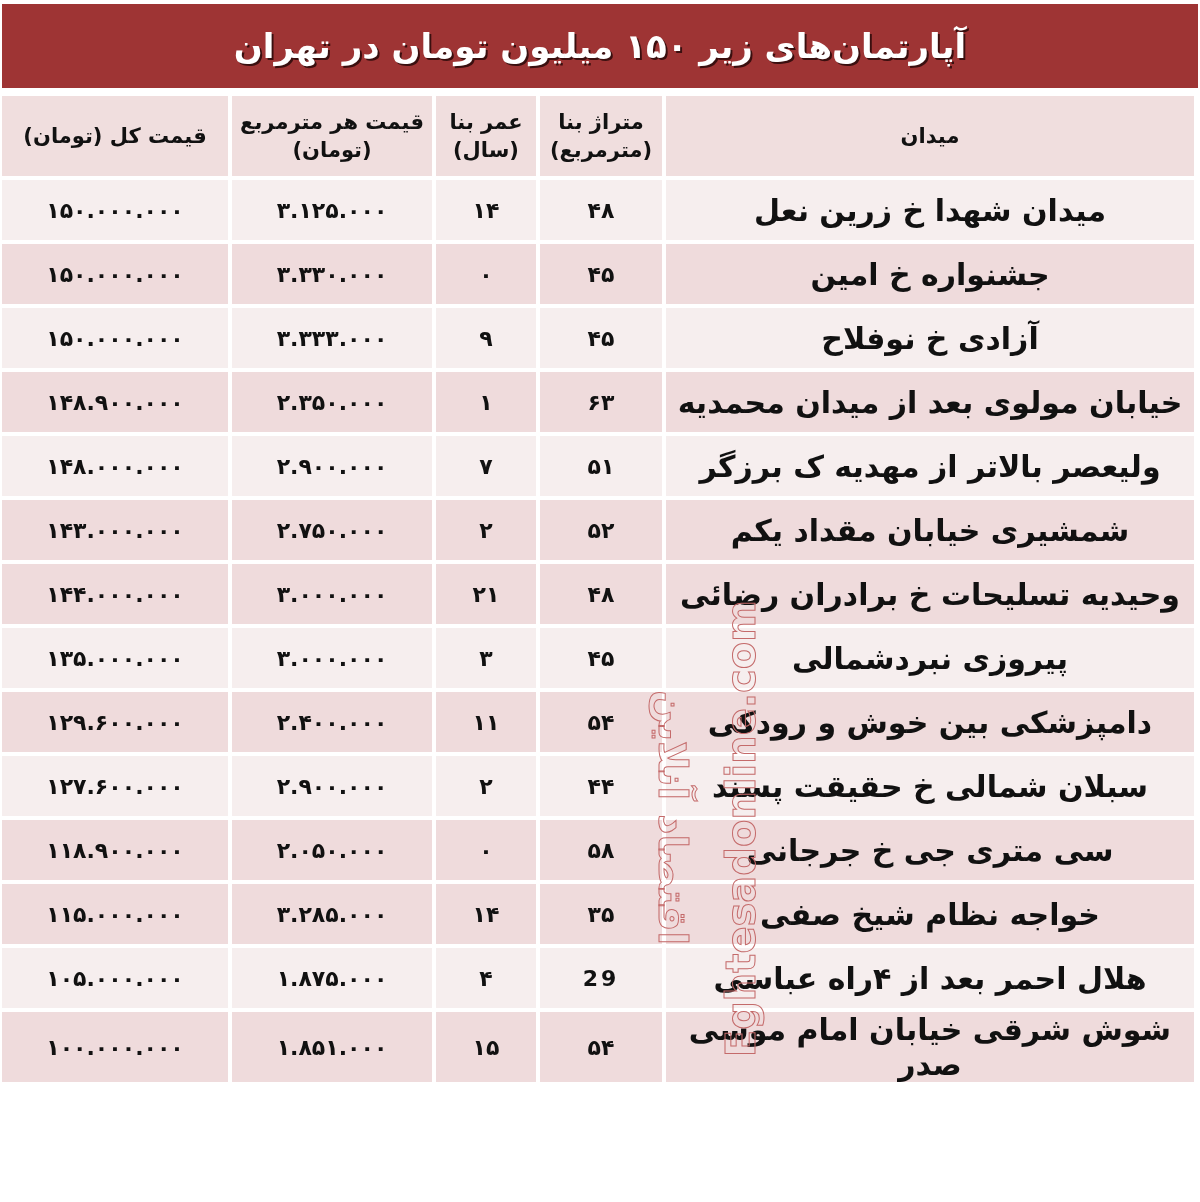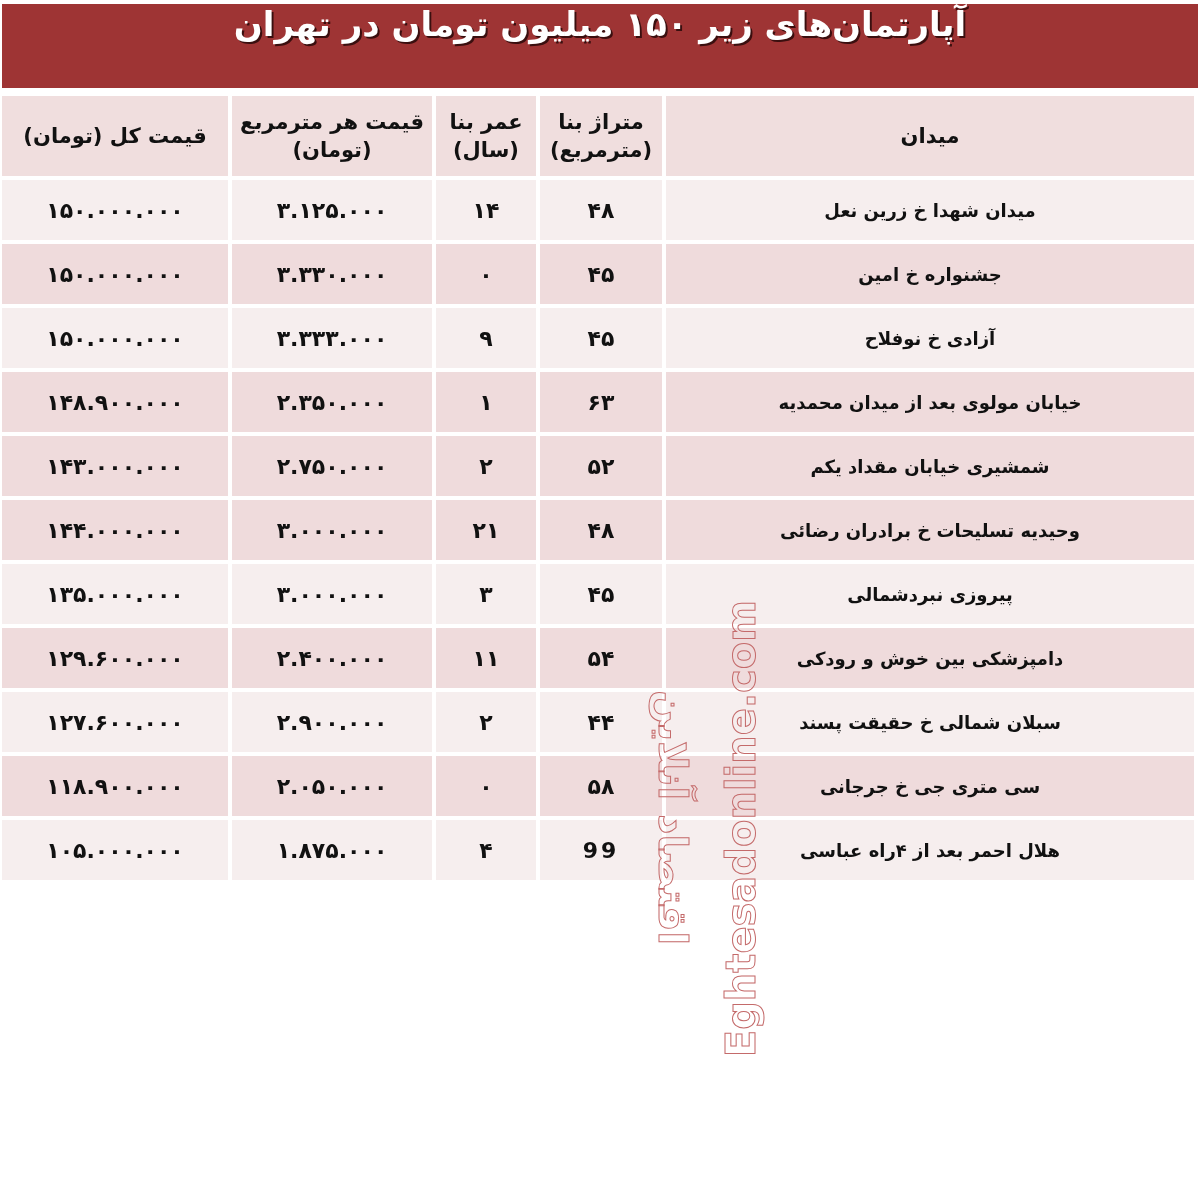--- a/index.html
+++ b/index.html
@@ -1,30 +1,30 @@
 <!DOCTYPE html>
 <html><head>
   <meta charset="utf-8">
   <style>
     html, body { margin:0; padding:0; background:#ffffff; }
     body { width:1200px; height:1202px; position:relative; overflow:hidden;
       font-family:"DejaVu Sans", sans-serif; }
     .title-bar { position:absolute; left:2px; top:4px; width:1196px; height:84px;
-      background:#9e3434; display:flex; justify-content:center; }
+      background:#9e3434; display:flex; align-items:center; justify-content:center; }
     .title-bar span { color:#ffffff; font-size:34px; font-weight:bold; direction:rtl;
       text-shadow:2px 2px 0 #3a0f0f; }
     table.grid { position:absolute; left:0; top:92px; width:1200px;
       border-collapse:separate; border-spacing:4px 4px; table-layout:fixed; margin-left:-2px; }
     table.grid th, table.grid td { text-align:center; vertical-align:middle; padding:0; color:#111; }
     table.grid th { height:80px; background:#f0dede; font-size:21px; font-weight:bold; line-height:1.35; direction:rtl; }
     table.grid td { height:60px; }
     tr.odd td { background:#f6eeee; }
     tr.even td { background:#efdbdc; }
     td.num { font-size:22px; font-weight:bold; letter-spacing:3px; direction:ltr; }
-    td.region { font-size:18px; font-weight:bold; direction:rtl; }
+    td.region { font-size:30px; font-weight:bold; direction:rtl; }
     .watermark { position:absolute; left:640px; top:600px; width:150px; height:400px;
       pointer-events:none; }
     .wm-fa, .wm-en { position:absolute; writing-mode:vertical-rl; transform:rotate(180deg);
       color:transparent; -webkit-text-stroke:1px #c46a6a; font-weight:bold; }
     .wm-fa { left:10px; top:90px; font-size:40px; direction:rtl; transform:none; writing-mode:vertical-rl; }
     .wm-en { left:78px; top:0px; font-size:40px; }
   </style>
 </head>
 <body>
 
@@ -71,20 +71,27 @@
         <td class="num">۴۵</td>
         <td class="region">آزادی خ نوفلاح</td>
       </tr>
       <tr class="even">
         <td class="num">۱۴۸.۹۰۰.۰۰۰</td>
         <td class="num">۲.۳۵۰.۰۰۰</td>
         <td class="num">۱</td>
         <td class="num">۶۳</td>
         <td class="region">خیابان مولوی بعد از میدان محمدیه</td>
       </tr>
+      <tr class="odd">
+        <td class="num">۱۴۸.۰۰۰.۰۰۰</td>
+        <td class="num">۲.۹۰۰.۰۰۰</td>
+        <td class="num">۷</td>
+        <td class="num">۵۱</td>
+        <td class="region">ولیعصر بالاتر از مهدیه ک برزگر</td>
+      </tr>
       <tr class="even">
         <td class="num">۱۴۳.۰۰۰.۰۰۰</td>
         <td class="num">۲.۷۵۰.۰۰۰</td>
         <td class="num">۲</td>
         <td class="num">۵۲</td>
         <td class="region">شمشیری خیابان مقداد یکم</td>
       </tr>
       <tr class="even">
         <td class="num">۱۴۴.۰۰۰.۰۰۰</td>
         <td class="num">۳.۰۰۰.۰۰۰</td>
@@ -113,26 +120,40 @@
         <td class="num">۴۴</td>
         <td class="region">سبلان شمالی خ حقیقت پسند</td>
       </tr>
       <tr class="even">
         <td class="num">۱۱۸.۹۰۰.۰۰۰</td>
         <td class="num">۲.۰۵۰.۰۰۰</td>
         <td class="num">۰</td>
         <td class="num">۵۸</td>
         <td class="region">سی متری جی خ جرجانی</td>
       </tr>
+      <tr class="even">
+        <td class="num">۱۱۵.۰۰۰.۰۰۰</td>
+        <td class="num">۳.۲۸۵.۰۰۰</td>
+        <td class="num">۱۴</td>
+        <td class="num">۳۵</td>
+        <td class="region">خواجه نظام شیخ صفی</td>
+      </tr>
       <tr class="odd">
         <td class="num">۱۰۵.۰۰۰.۰۰۰</td>
         <td class="num">۱.۸۷۵.۰۰۰</td>
         <td class="num">۴</td>
-        <td class="num">99</td>
+        <td class="num">29</td>
         <td class="region">هلال احمر بعد از ۴راه عباسی</td>
+      </tr>
+      <tr class="even">
+        <td class="num">۱۰۰.۰۰۰.۰۰۰</td>
+        <td class="num">۱.۸۵۱.۰۰۰</td>
+        <td class="num">۱۵</td>
+        <td class="num">۵۴</td>
+        <td class="region">شوش شرقی خیابان امام موسی صدر</td>
       </tr>
     </tbody>
 </table>
 
 <div class="watermark">
   <div class="wm-fa">اقتصاد آنلاین</div>
   <div class="wm-en">Eghtesadonline.com</div>
 </div>
 
 </body></html>

